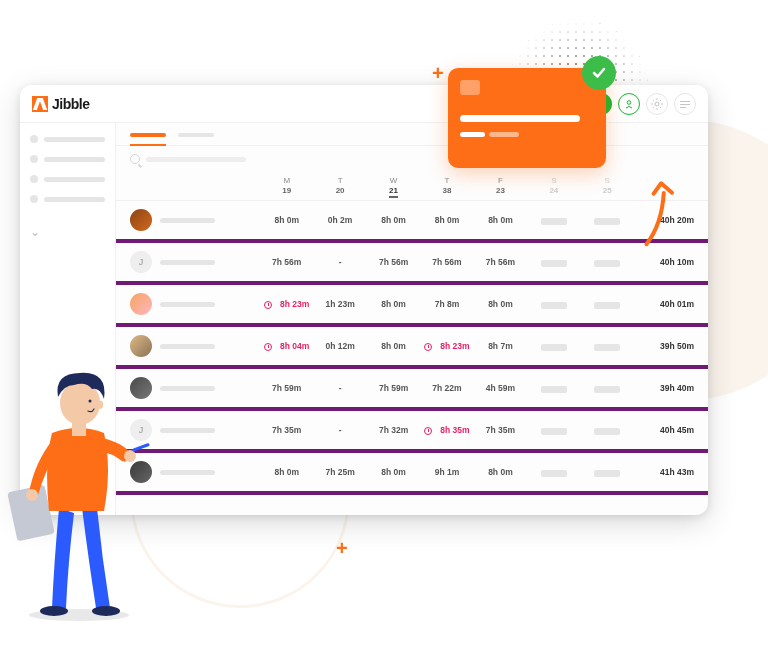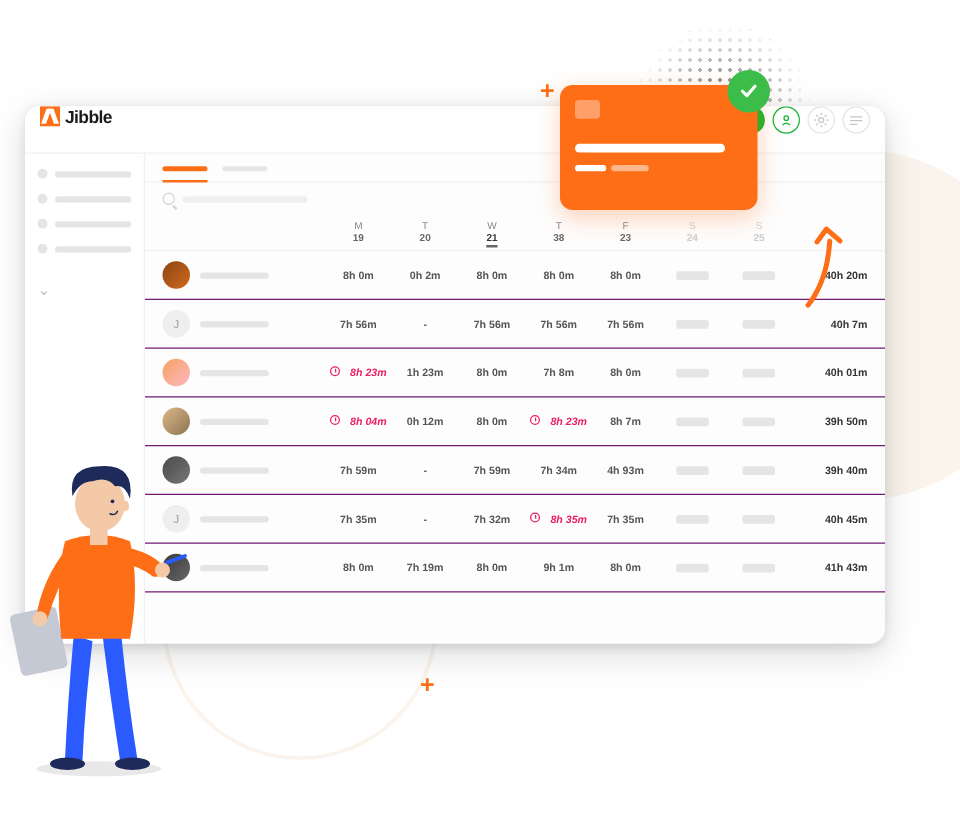--- a/index.html
+++ b/index.html
@@ -7,21 +7,21 @@
   
   .bg-circle { position: absolute; right: -60px; top: 120px; width: 280px; height: 280px; background: #FAF4ED; border-radius: 50%; z-index: 0; }
   .bg-arc { position: absolute; left: 130px; bottom: 50px; width: 220px; height: 120px; border: 3px solid #FAF4ED; border-radius: 0 0 150px 150px; border-top: none; z-index: 0; }
   .dots { position: absolute; right: 120px; top: 20px; width: 140px; height: 140px; background: radial-gradient(circle, #555 1.5px, transparent 1.5px); background-size: 8px 8px; border-radius: 50%; z-index: 1; opacity: 0.7; filter: blur(0.3px); }
   .dots::after { content: ''; position: absolute; inset: 0; background: radial-gradient(ellipse 50% 50% at 50% 50%, transparent 30%, #fff 100%); border-radius: 50%; }
   .plus1 { position: absolute; left: 432px; top: 62px; color: #FD6E16; font-size: 20px; font-weight: bold; z-index: 5; }
   .plus2 { position: absolute; left: 336px; bottom: 98px; color: #FD6E16; font-size: 20px; font-weight: bold; z-index: 5; }
   
   .window { position: absolute; left: 20px; top: 85px; width: 688px; height: 430px; background: #FDFDFD; border-radius: 12px; box-shadow: 0 8px 30px rgba(0,0,0,0.15), 0 2px 8px rgba(0,0,0,0.1); z-index: 2; display: flex; flex-direction: column; overflow: hidden; }
   
-  .topbar { height: 38px; background: #fff; border-bottom: 1px solid #F0F0F0; display: flex; align-items: flex-start; padding: 0 12px; justify-content: space-between; }
+  .topbar { height: 38px; background: #fff; border-bottom: 1px solid #F0F0F0; display: flex; align-items: center; padding: 0 12px; justify-content: space-between; }
   .logo { display: flex; align-items: center; gap: 4px; }
   .logo-icon { width: 16px; height: 16px; background: #FD6E16; position: relative; }
   .logo-icon::before { content: ''; position: absolute; left: 3px; top: 2px; width: 4px; height: 12px; background: #fff; transform: skewX(-20deg); }
   .logo-icon::after { content: ''; position: absolute; right: 3px; top: 2px; width: 4px; height: 12px; background: #fff; transform: skewX(20deg); }
   .logo-text { font-weight: 800; font-size: 14px; color: #1a1a1a; letter-spacing: -0.5px; }
   .top-actions { display: flex; align-items: center; gap: 6px; }
   .action-btn { width: 22px; height: 22px; border-radius: 50%; display: flex; align-items: center; justify-content: center; font-size: 10px; }
   .action-play { background: #17B52F; color: #fff; }
   .action-outline { border: 1.5px solid #17B52F; color: #17B52F; }
   .action-gray { color: #c5c5c5; }
@@ -47,33 +47,33 @@
   
   .table { flex: 1; overflow: hidden; }
   .thead { display: grid; grid-template-columns: 130px repeat(7, 1fr) 60px; padding: 4px 14px 2px; border-bottom: 1px solid #F0F0F0; }
   .th { text-align: center; font-size: 8px; color: #888; }
   .th .day { font-weight: 500; }
   .th .date { font-weight: 600; color: #666; margin-top: 1px; }
   .th.today .date { color: #333; border-bottom: 2px solid #666; display: inline-block; padding-bottom: 1px; }
   .th.muted { color: #CCC; }
   .th.muted .date { color: #CCC; text-align: center; }
   
-  .trow { display: grid; grid-template-columns: 130px repeat(7, 1fr) 60px; align-items: center; padding: 8px 14px; border-bottom: 1px solid #701a75; }
+  .trow { display: grid; grid-template-columns: 130px repeat(7, 1fr) 60px; align-items: center; padding: 8px 14px; border-bottom: 4px solid #701a75; }
   .user { display: flex; align-items: center; gap: 8px; }
   .avatar { width: 22px; height: 22px; border-radius: 50%; background: #DDD; display: flex; align-items: center; justify-content: center; font-size: 9px; color: #999; }
   .av1 { background: linear-gradient(135deg, #8B4513, #D2691E); }
   .av2 { background: #EEE; }
   .av3 { background: linear-gradient(135deg, #F4A460, #FFB6C1); }
   .av4 { background: linear-gradient(135deg, #DEB887, #8B7355); }
   .av5 { background: linear-gradient(135deg, #4a4a4a, #777); }
   .av6 { background: #EEE; }
   .av7 { background: linear-gradient(135deg, #3a3a3a, #666); }
   .user-name { width: 55px; height: 5px; background: #E5E5E5; border-radius: 3px; }
   .cell { text-align: center; font-size: 8.5px; color: #555; font-weight: 600; }
-  .cell.warn { color: #E91E63; display: flex; justify-content: center; align-items: flex-start; gap: 8px; font-style: italic; }
+  .cell.warn { color: #E91E63; display: flex; justify-content: center; align-items: flex-end; gap: 8px; }
   .clock { width: 8px; height: 8px; border: 1px solid #E91E63; border-radius: 50%; position: relative; display: inline-block; }
   .clock::after { content: ''; position: absolute; left: 3px; top: 1px; width: 1px; height: 3px; background: #E91E63; }
   .cell-muted { text-align: center; }
   .cell-muted span { display: inline-block; width: 26px; height: 7px; background: #E5E5E5; border-radius: 2px; }
   .total { text-align: right; font-size: 8.5px; font-weight: 700; color: #333; }
   
   .card { position: absolute; left: 448px; top: 68px; width: 158px; height: 100px; background: #FD6E16; border-radius: 10px; z-index: 6; box-shadow: 0 6px 20px rgba(253,110,22,0.3); padding: 12px; }
   .card-chip { width: 20px; height: 15px; background: rgba(255,255,255,0.35); border-radius: 3px; }
   .card-line { height: 7px; background: #fff; border-radius: 4px; margin-top: 20px; width: 120px; }
   .card-dots { display: flex; gap: 4px; margin-top: 10px; }
@@ -208,21 +208,21 @@
                 <div class="avatar av2">J</div>
                 <div class="user-name"></div>
               </div>
               <div class="cell">7h 56m</div>
               <div class="cell">-</div>
               <div class="cell">7h 56m</div>
               <div class="cell">7h 56m</div>
               <div class="cell">7h 56m</div>
               <div class="cell-muted"><span></span></div>
               <div class="cell-muted"><span></span></div>
-              <div class="total">40h 7m</div>
+              <div class="total">40h 10m</div>
             </div>
             <div class="trow">
               <div class="user">
                 <div class="avatar av3"></div>
                 <div class="user-name"></div>
               </div>
               <div class="cell warn">
                 <span class="clock"></span>
                 <span>8h 23m</span>
               </div>
@@ -255,22 +255,22 @@
               <div class="total">39h 50m</div>
             </div>
             <div class="trow">
               <div class="user">
                 <div class="avatar av5"></div>
                 <div class="user-name"></div>
               </div>
               <div class="cell">7h 59m</div>
               <div class="cell">-</div>
               <div class="cell">7h 59m</div>
-              <div class="cell">7h 34m</div>
-              <div class="cell">4h 93m</div>
+              <div class="cell">7h 22m</div>
+              <div class="cell">4h 59m</div>
               <div class="cell-muted"><span></span></div>
               <div class="cell-muted"><span></span></div>
               <div class="total">39h 40m</div>
             </div>
             <div class="trow">
               <div class="user">
                 <div class="avatar av6">J</div>
                 <div class="user-name"></div>
               </div>
               <div class="cell">7h 35m</div>
@@ -284,21 +284,21 @@
               <div class="cell-muted"><span></span></div>
               <div class="cell-muted"><span></span></div>
               <div class="total">40h 45m</div>
             </div>
             <div class="trow">
               <div class="user">
                 <div class="avatar av7"></div>
                 <div class="user-name"></div>
               </div>
               <div class="cell">8h 0m</div>
-              <div class="cell">7h 19m</div>
+              <div class="cell">7h 25m</div>
               <div class="cell">8h 0m</div>
               <div class="cell">9h 1m</div>
               <div class="cell">8h 0m</div>
               <div class="cell-muted"><span></span></div>
               <div class="cell-muted"><span></span></div>
               <div class="total">41h 43m</div>
             </div>
           </div>
       </div>
     </div>

